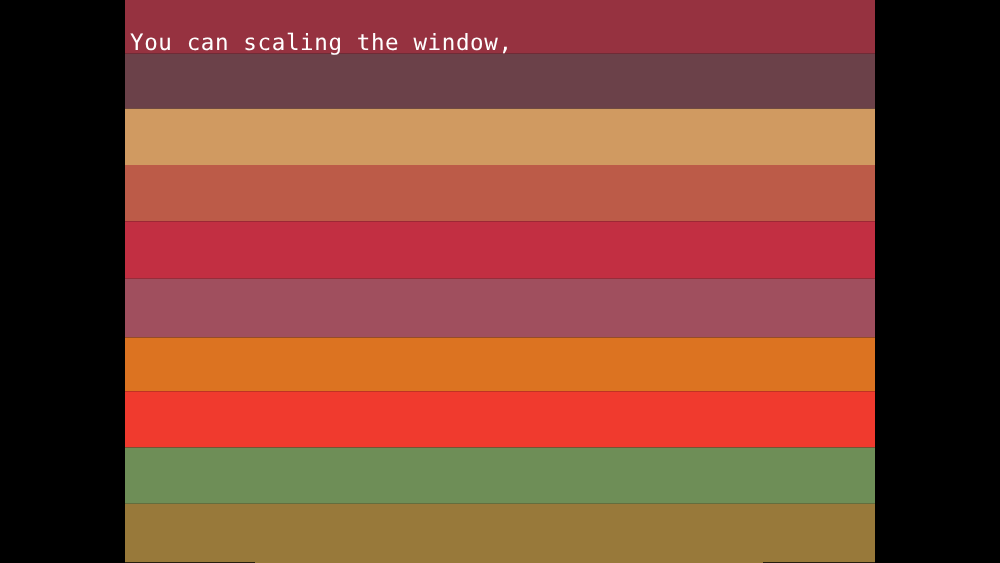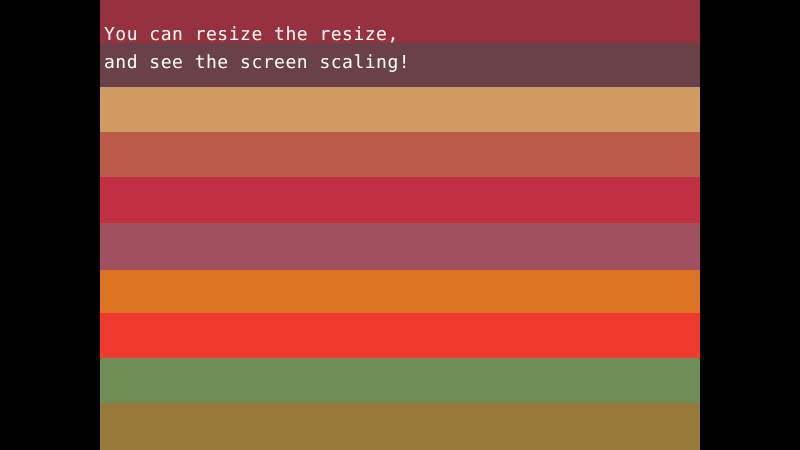--- a/index.html
+++ b/index.html
@@ -97,22 +97,21 @@
         <div class="band" style="top: 132px; height: 45px; background: rgb(188, 91, 72);"></div>
         <div class="band" style="top: 177px; height: 46px; background: rgb(194, 47, 66);"></div>
         <div class="band" style="top: 223px; height: 47px; background: rgb(160, 79, 94);"></div>
         <div class="band" style="top: 270px; height: 43px; background: rgb(220, 115, 33);"></div>
         <div class="band" style="top: 313px; height: 45px; background: rgb(240, 58, 46);"></div>
         <div class="band" style="top: 358px; height: 45px; background: rgb(110, 142, 87);"></div>
         <div class="band" style="top: 403px; height: 47px; background: rgb(152, 121, 58);"></div>
       </div>
 
     <div id="text-overlay">
-      <span class="overlay-line" id="line-1" style="color: rgb(255, 255, 255); font-size: 18px;">You can resize the resize,</span>
-      <span class="overlay-line" id="line-2" style="color: rgb(255, 255, 255); font-size: 18px;">and see the screen scaling!</span>
+      <span class="overlay-line" id="line-1" style="color: rgb(255, 255, 255); font-size: 18px;">You can scaling the window,</span>
     </div>
 
   </div>
 
   <div class="pillar" id="pillar-left" style="width: 100px; background: rgb(0, 0, 0);"></div>
   <div class="pillar" id="pillar-right" style="width: 100px; background: rgb(0, 0, 0);"></div>
 
 </div>
 
 </body></html>

